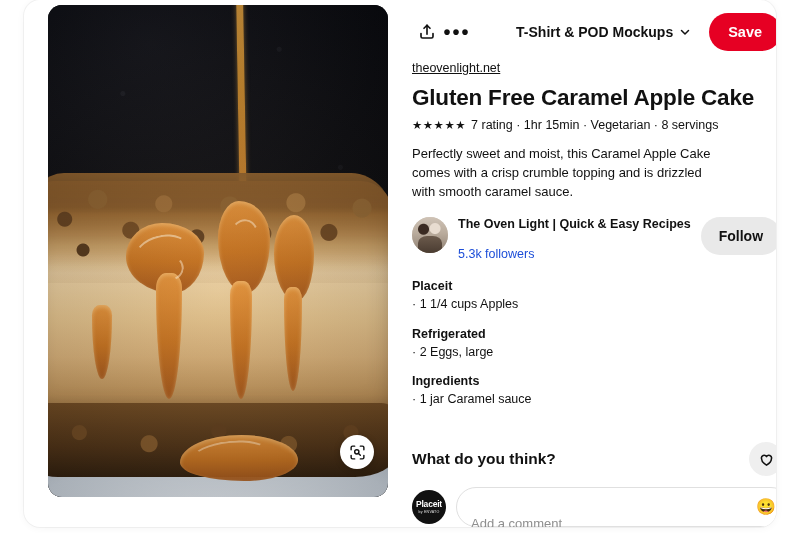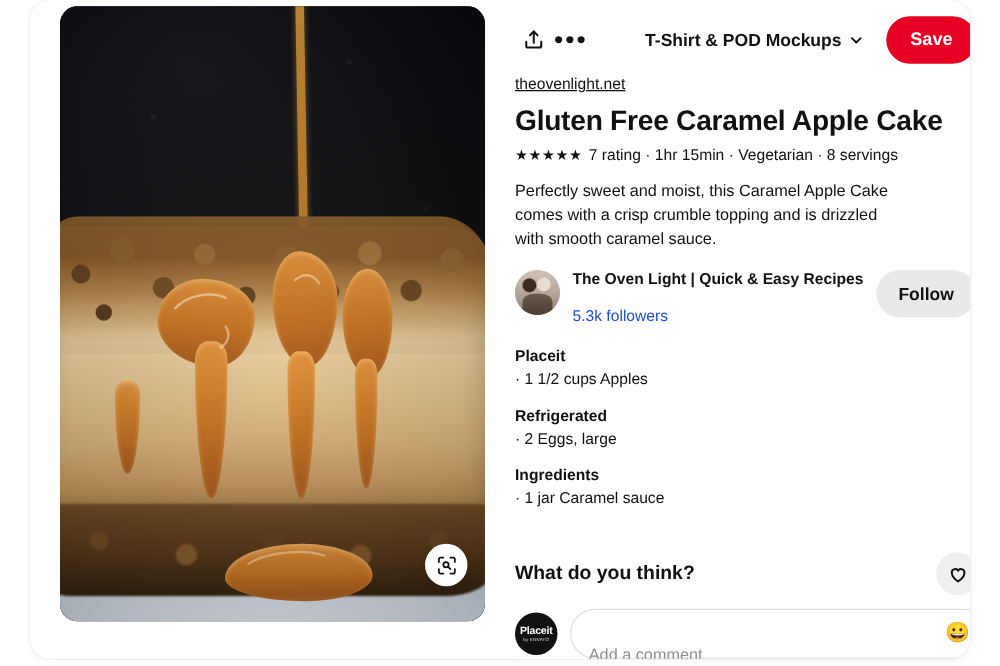--- a/index.html
+++ b/index.html
@@ -521,21 +521,21 @@
           <div class="creator-sub">5.3k followers</div>
         </div>
         <button class="follow-btn">Follow</button>
       </div>
 
       
 
       <div id="ingredients-list">
           <div class="ing-group">
             <div class="ing-cat">Placeit</div>
-            <div class="ing-item">· 1 1/2 cups Apples</div>
+            <div class="ing-item">· 1 1/4 cups Apples</div>
           </div>
           <div class="ing-group">
             <div class="ing-cat">Refrigerated</div>
             <div class="ing-item">· 2 Eggs, large</div>
           </div>
           <div class="ing-group">
             <div class="ing-cat">Ingredients</div>
             <div class="ing-item">· 1 jar Caramel sauce</div>
           </div>
         </div>

